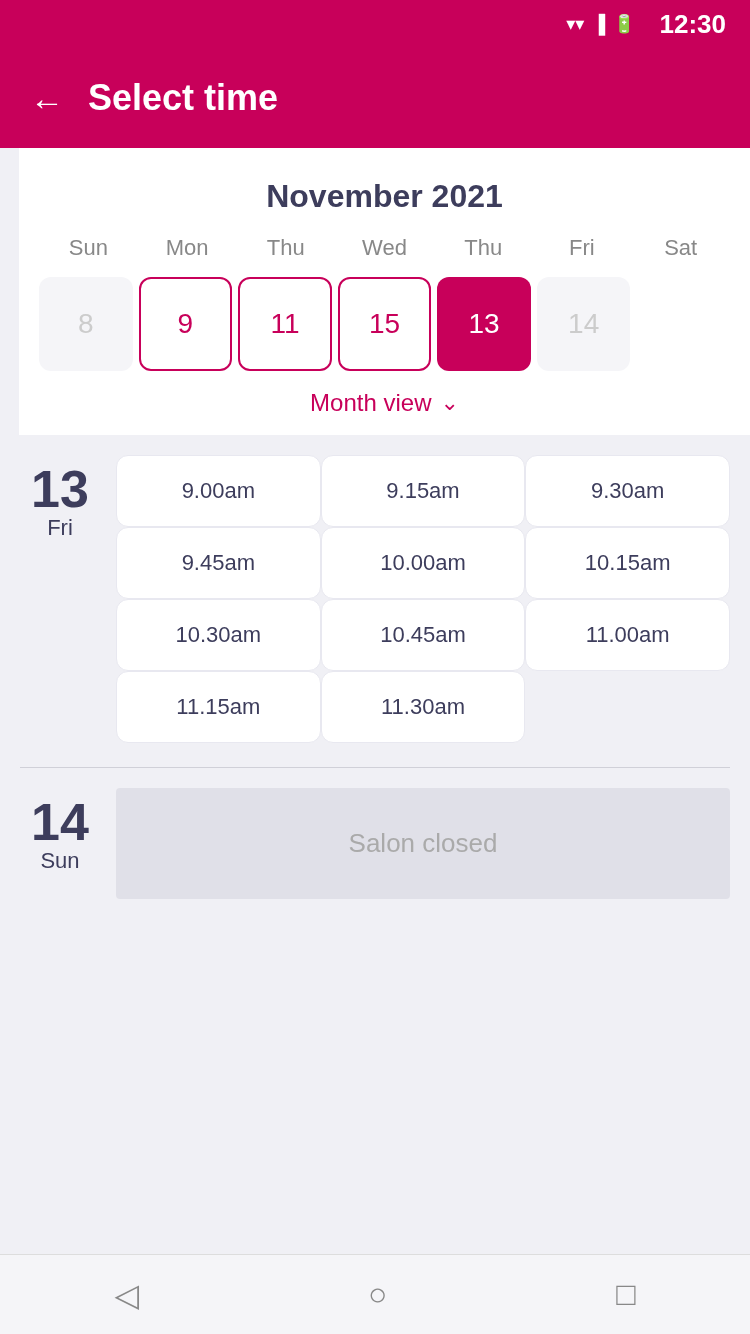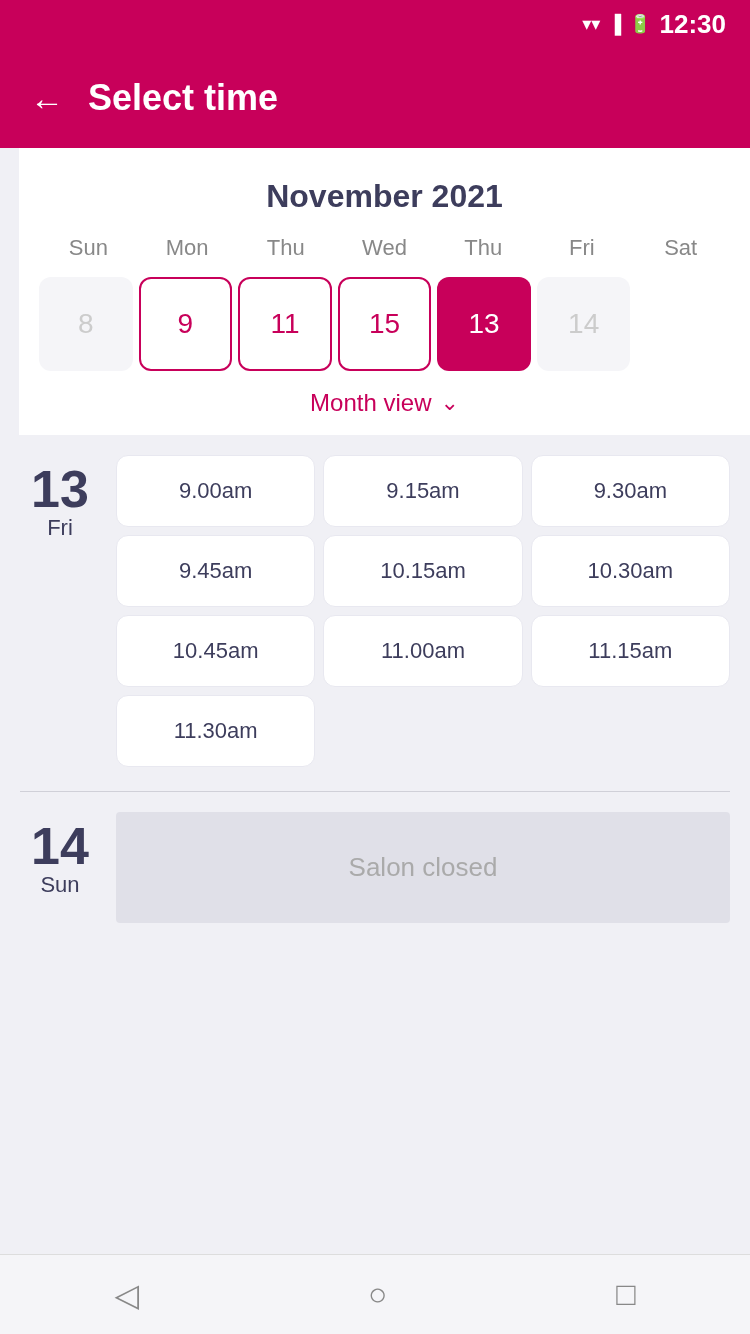--- a/index.html
+++ b/index.html
@@ -24,20 +24,21 @@
     }
     .status-icons {
       display: flex;
       align-items: center;
       gap: 8px;
     }
     .status-time {
       color: white;
       font-size: 26px;
       font-weight: 600;
+      margin-left: 16px;
     }
     .wifi-icon, .signal-icon, .battery-icon {
       color: white;
       font-size: 18px;
     }
 
     
     .header {
       background: #c8005a;
       height: 100px;
@@ -155,21 +156,21 @@
       color: #3d3d5c;
       line-height: 1;
     }
     .day-name {
       font-size: 22px;
       color: #3d3d5c;
     }
     .slots-grid {
       display: grid;
       grid-template-columns: repeat(3, 1fr);
-      gap: 8px;
+      gap: 0;
       flex: 1;
     }
     .time-slot {
       background: white;
       border-radius: 12px;
       padding: 22px 10px;
       text-align: center;
       font-size: 22px;
       color: #3d3d5c;
       cursor: pointer;
@@ -276,20 +277,21 @@
     <div class="day-section">
       <div class="day-label">
         <span class="day-number">13</span>
         <span class="day-name">Fri</span>
       </div>
       <div class="slots-grid">
         <div class="time-slot">9.00am</div>
         <div class="time-slot">9.15am</div>
         <div class="time-slot">9.30am</div>
         <div class="time-slot">9.45am</div>
+        <div class="time-slot">10.00am</div>
         <div class="time-slot">10.15am</div>
         <div class="time-slot">10.30am</div>
         <div class="time-slot">10.45am</div>
         <div class="time-slot">11.00am</div>
         <div class="time-slot">11.15am</div>
         <div class="time-slot">11.30am</div>
       </div>
     </div>
 
     <div class="section-divider"></div>

